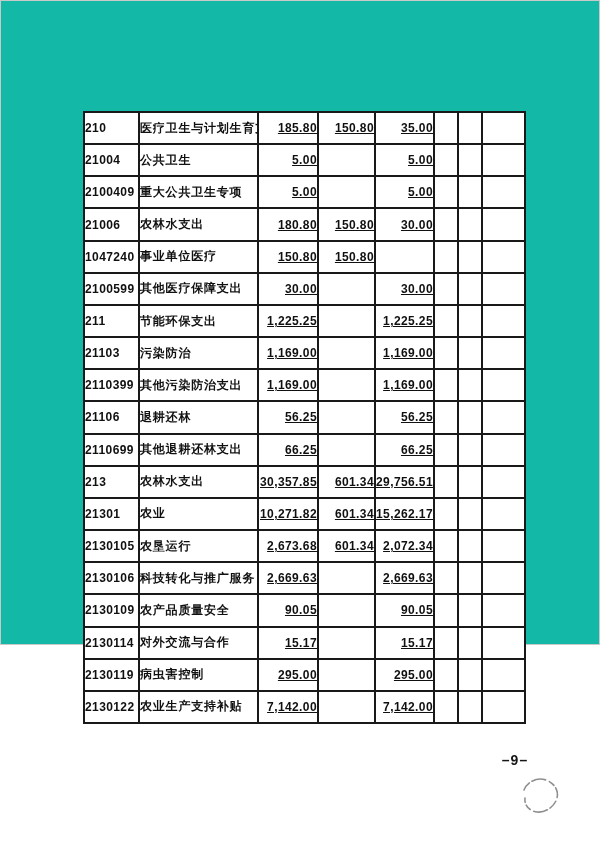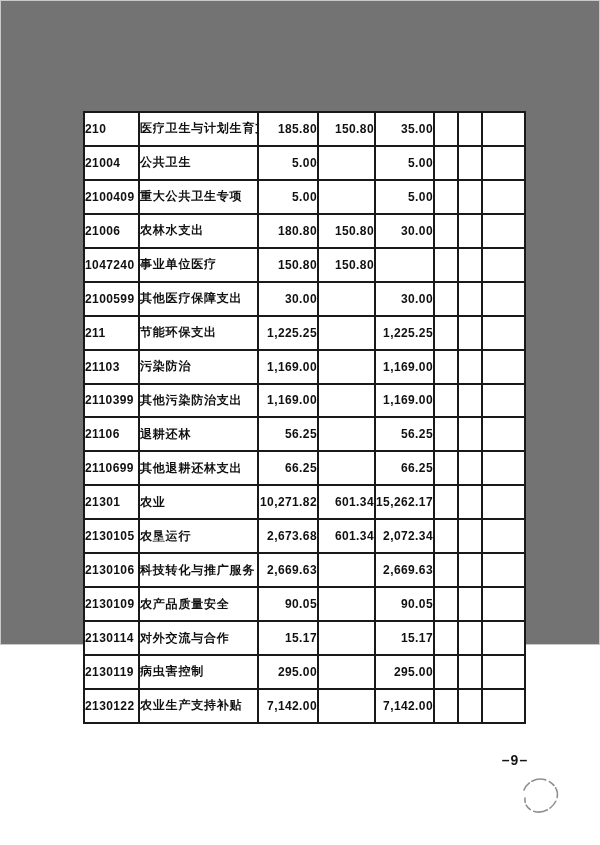--- a/index.html
+++ b/index.html
@@ -6,21 +6,21 @@
   body{
     width:600px;height:845px;
     background:#ffffff;
     font-family:"Liberation Sans","DejaVu Sans",sans-serif;
     color:#0e0e0e;
     overflow:hidden;
   }
   .page{
     position:relative;
     width:600px;height:645px;
-    background:#737373;
+    background:#14b8a6;
     box-sizing:border-box;
     border:1px solid #c9c9c9;
   }
   table.budget{
     position:absolute;
     left:82px;top:110px;
     width:441px;height:613px;
     border-collapse:collapse;
     table-layout:fixed;
     background:#fff;
@@ -30,21 +30,21 @@
     font-size:12px;
     font-weight:bold;
     color:#101010;
     padding:0;
     vertical-align:middle;
     overflow:hidden;
     white-space:nowrap;
   }
   td.code{padding-left:7px;letter-spacing:0.4px;}
   td.name{padding-left:7px;letter-spacing:0.8px;font-size:12px;}
-  td.num{text-align:right;padding-right:5px;letter-spacing:0.4px;}
+  td.num{text-align:right;padding-right:5px;letter-spacing:0.4px;text-decoration:underline;}
   .page-number{
     position:absolute;
     left:498px;top:751px;
     width:32px;
     text-align:center;
     font-size:14px;
     font-weight:bold;
     letter-spacing:1px;
     color:#151515;
   }
@@ -174,20 +174,30 @@
           <td class="code">2110699</td>
           <td class="name">其他退耕还林支出</td>
           <td class="num">66.25</td>
           <td class="num"></td>
           <td class="num">66.25</td>
           <td class="blank"></td>
           <td class="blank"></td>
           <td class="blank"></td>
         </tr>
         <tr>
+          <td class="code">213</td>
+          <td class="name">农林水支出</td>
+          <td class="num">30,357.85</td>
+          <td class="num">601.34</td>
+          <td class="num">29,756.51</td>
+          <td class="blank"></td>
+          <td class="blank"></td>
+          <td class="blank"></td>
+        </tr>
+        <tr>
           <td class="code">21301</td>
           <td class="name">农业</td>
           <td class="num">10,271.82</td>
           <td class="num">601.34</td>
           <td class="num">15,262.17</td>
           <td class="blank"></td>
           <td class="blank"></td>
           <td class="blank"></td>
         </tr>
         <tr>

